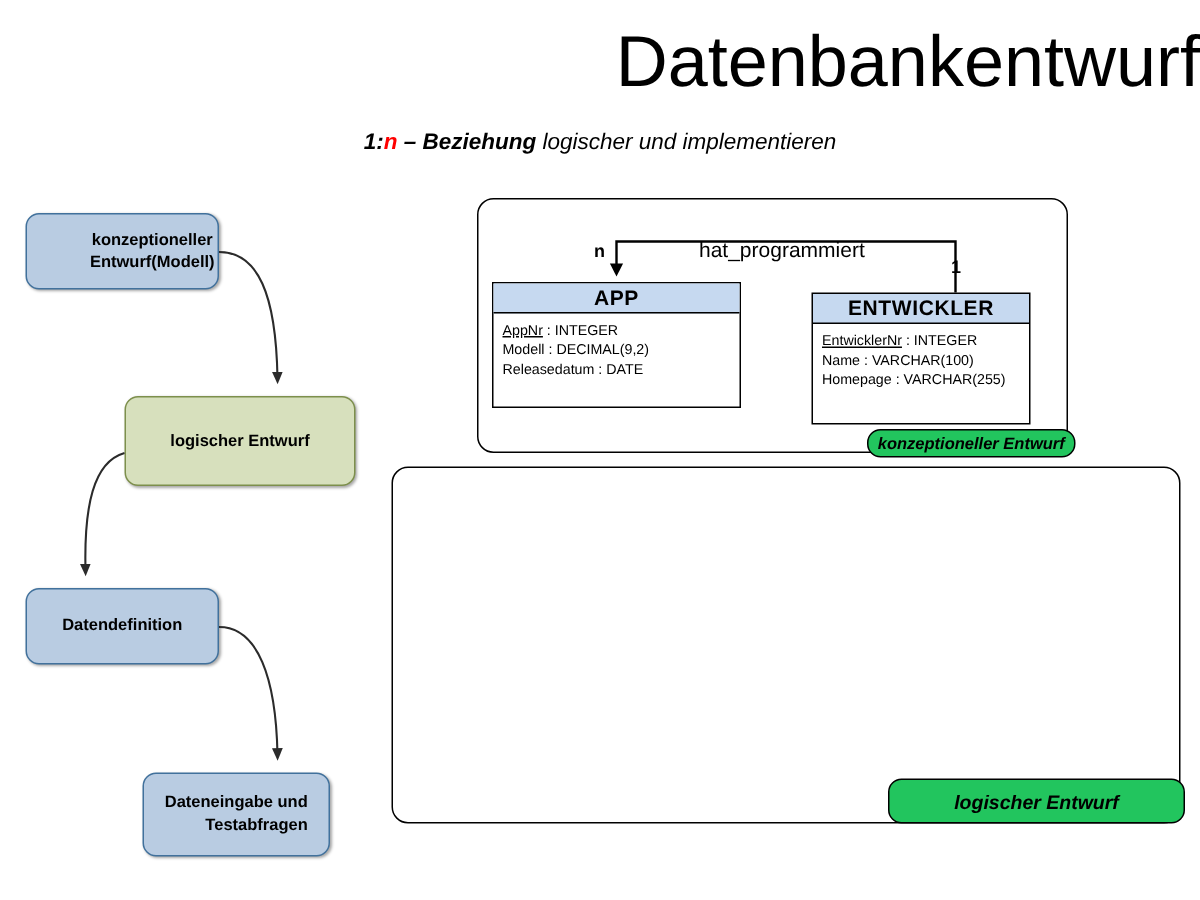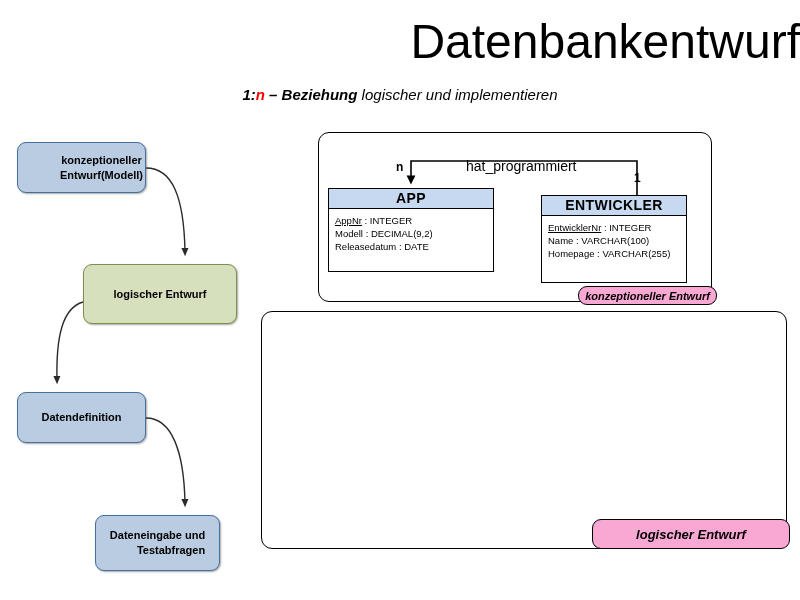--- a/index.html
+++ b/index.html
@@ -87,21 +87,21 @@
     background: #ffffff;
   }
   #panel-konzeptionell { left: 318px; top: 132px; width: 394px; height: 170px; }
   #panel-logisch       { left: 261px; top: 311px; width: 526px; height: 238px; }
 
   .panel-tab {
     position: absolute;
     box-sizing: border-box;
     border: 1.4px solid #000000;
     border-radius: 9px;
-    background: #f9a8d4;
+    background: #22c55e;
     display: flex;
     align-items: center;
     justify-content: center;
     font-size: 11px;
     font-style: italic;
     font-weight: bold;
     white-space: nowrap;
   }
   #tab-konzeptionell { left: 578px; top: 286px; width: 139px; height: 19px; }
   #tab-logisch       { left: 592px; top: 519px; width: 198px; height: 30px; font-size: 13px; }

